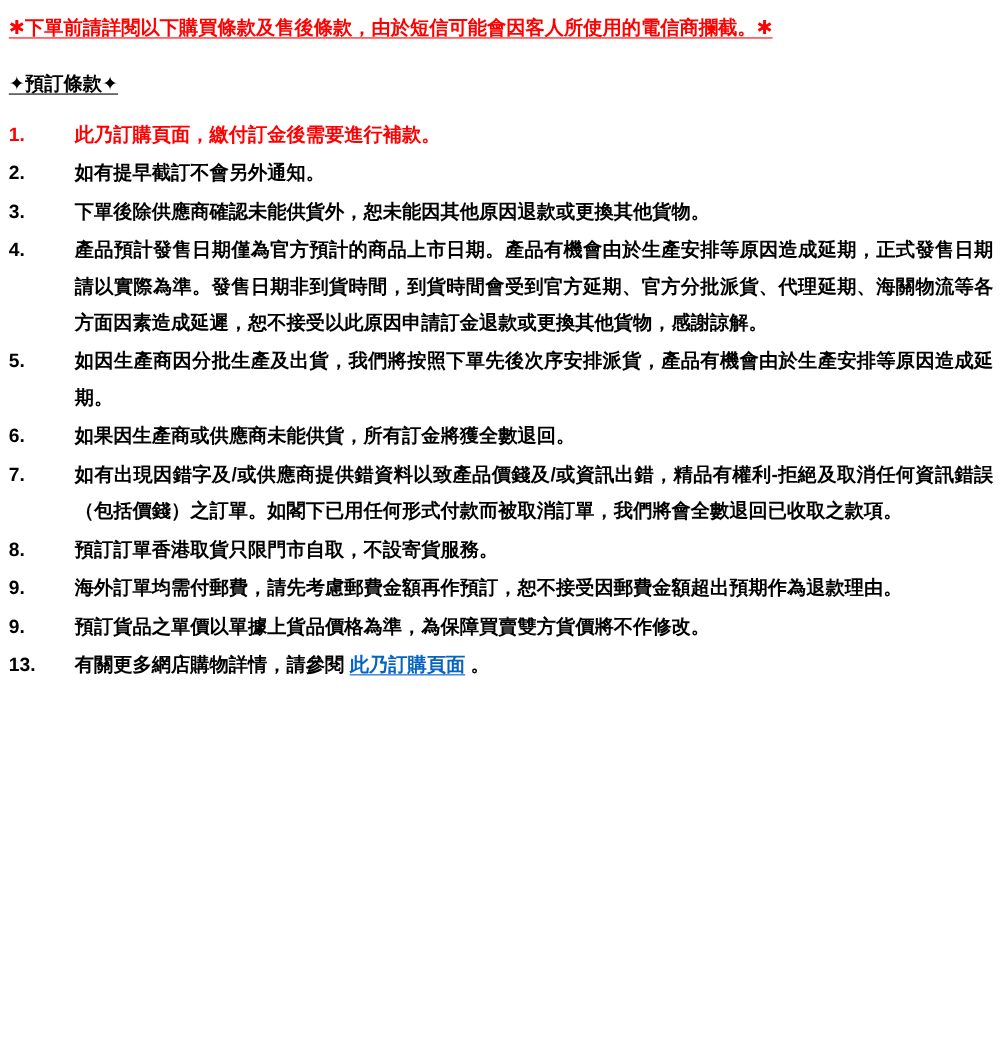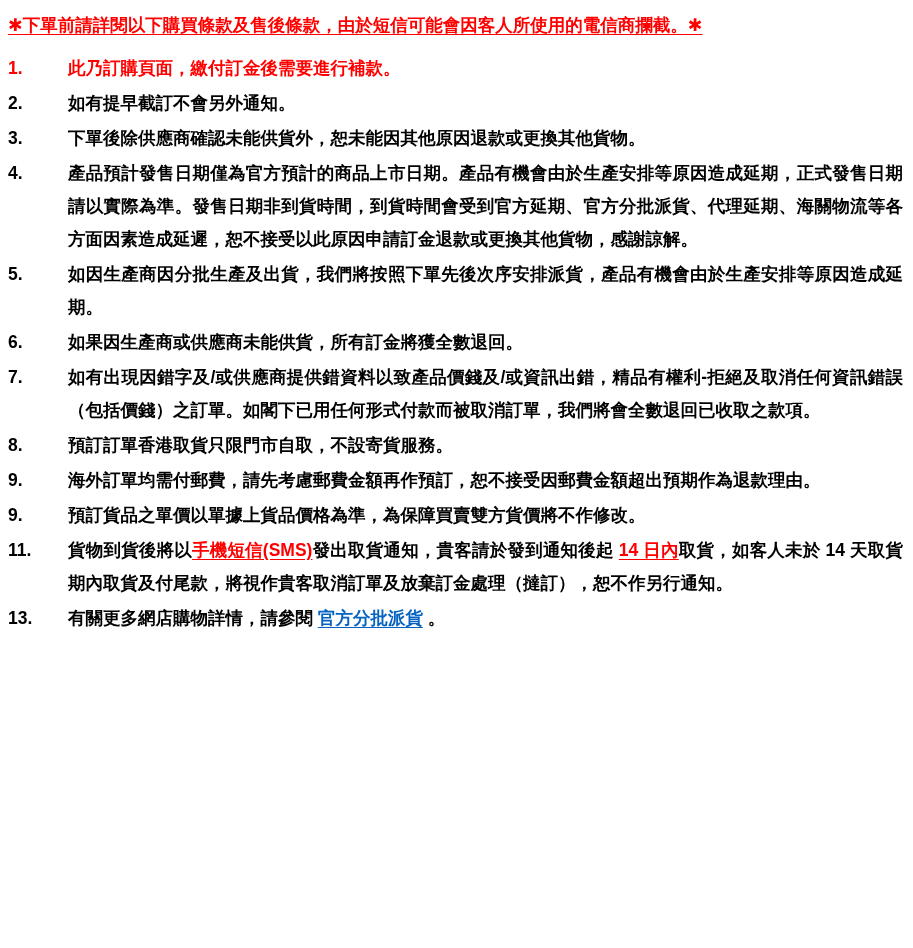--- a/index.html
+++ b/index.html
@@ -75,20 +75,21 @@
     text-underline-offset: 3px;
     cursor: pointer;
   }
 </style>
 </head>
 <body>
 
 <div class="page">
   <div class="notice">✱下單前請詳閱以下購買條款及售後條款，由於短信可能會因客人所使用的電信商攔截。✱</div>
 
+  <div class="section-title">✦預訂條款✦</div>
 
   <div class="terms-list">
       <div class="term-item red">
         <span class="num">1.</span>
         <div class="body"><span>此乃訂購頁面，繳付訂金後需要進行補款。</span></div>
       </div>
       <div class="term-item">
         <span class="num">2.</span>
         <div class="body"><span>如有提早截訂不會另外通知。</span></div>
       </div>
@@ -118,21 +119,17 @@
       </div>
       <div class="term-item">
         <span class="num">9.</span>
         <div class="body"><span>海外訂單均需付郵費，請先考慮郵費金額再作預訂，恕不接受因郵費金額超出預期作為退款理由。</span></div>
       </div>
       <div class="term-item">
         <span class="num">9.</span>
         <div class="body"><span>預訂貨品之單價以單據上貨品價格為準，為保障買賣雙方貨價將不作修改。</span></div>
       </div>
       <div class="term-item">
-        <span class="num">11.</span>
-        <div class="body"><span>貨物到貨後將以</span><span class="hl">手機短信(SMS)</span><span>發出取貨通知，貴客請於發到通知後起 </span><span class="hl">14 日內</span><span>取貨，如客人未於 14 天取貨期內取貨及付尾款，將視作貴客取消訂單及放棄訂金處理（撻訂），恕不作另行通知。</span></div>
-      </div>
-      <div class="term-item">
         <span class="num">13.</span>
-        <div class="body"><span>有關更多網店購物詳情，請參閱 </span><a class="link" href="#">官方分批派貨</a><span> 。</span></div>
+        <div class="body"><span>有關更多網店購物詳情，請參閱 </span><a class="link" href="#">此乃訂購頁面</a><span> 。</span></div>
       </div>
     </div>
 </div>
 
 </body></html>

